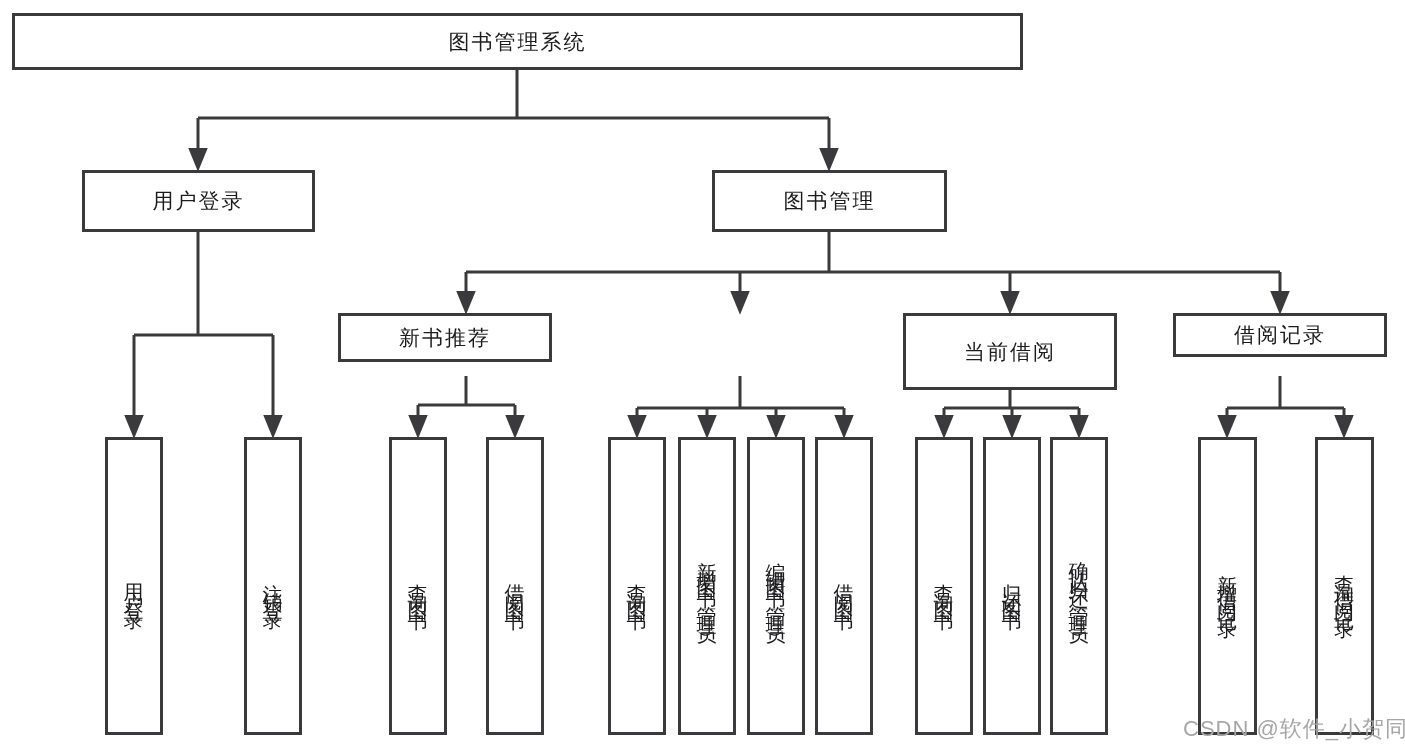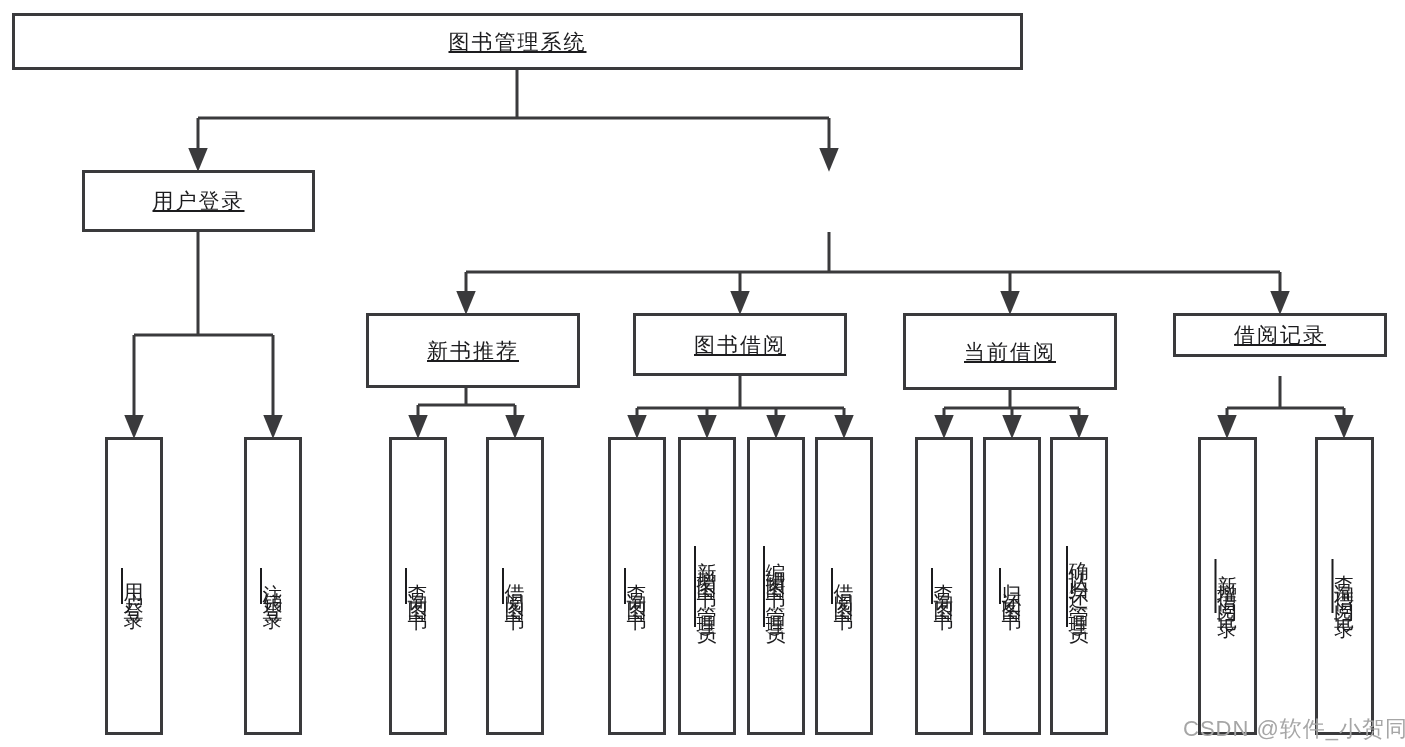--- a/index.html
+++ b/index.html
@@ -19,21 +19,20 @@
   #stage{position:absolute;inset:0;width:1405px;height:747px;}
   svg.connectors{position:absolute;left:0;top:0;z-index:0;}
   svg.connectors path{stroke:var(--line);stroke-width:3;fill:none;}
   .arrowhead{fill:var(--line);}
   .node{
     position:absolute;box-sizing:border-box;z-index:1;
     border:3px solid var(--box-border);
     background:var(--background);
     display:flex;align-items:center;justify-content:center;
     text-align:center;
-    text-decoration:underline;
   }
   .h-node{font-size:21px;letter-spacing:2px;white-space:nowrap;}
   .v-node{
     writing-mode:vertical-rl;text-orientation:mixed;
     font-size:20px;letter-spacing:9px;line-height:1;
   }
   .watermark{
     position:absolute;z-index:2;
     left:1183px;top:714px;
     font-size:22px;letter-spacing:1px;white-space:nowrap;
@@ -82,23 +81,23 @@
     <path d="M1079 408 V417" marker-end="url(#arrow)"></path>
 
     <path d="M1280 376 V408 M1227 408 H1344"></path>
     <path d="M1227 408 V417" marker-end="url(#arrow)"></path>
     <path d="M1344 408 V417" marker-end="url(#arrow)"></path>
   </svg>
 
   <div class="node h-node" style="left:12px;top:13px;width:1011px;height:57px">图书管理系统</div>
 
   <div class="node h-node" style="left:82px;top:170px;width:233px;height:62px">用户登录</div>
+  <div class="node h-node" style="left:712px;top:170px;width:235px;height:62px">图书管理</div>
 
-  <div class="node h-node" style="left:366px;top:313px;width:214px;height:75px">新书推荐</div>
-  <div class="node h-node" style="left:633px;top:313px;width:214px;height:63px">图书借阅</div>
+  <div class="node h-node" style="left:338px;top:313px;width:214px;height:49px">新书推荐</div>
   <div class="node h-node" style="left:903px;top:313px;width:214px;height:77px">当前借阅</div>
   <div class="node h-node" style="left:1173px;top:313px;width:214px;height:44px">借阅记录</div>
 
   <div class="node v-node" style="left:105px;top:437px;width:58px;height:298px">用户登录</div>
   <div class="node v-node" style="left:244px;top:437px;width:58px;height:298px">注销登录</div>
 
   <div class="node v-node" style="left:389px;top:437px;width:58px;height:298px">查询图书</div>
   <div class="node v-node" style="left:486px;top:437px;width:58px;height:298px">借阅图书</div>
 
   <div class="node v-node" style="left:608px;top:437px;width:58px;height:298px">查询图书</div>

